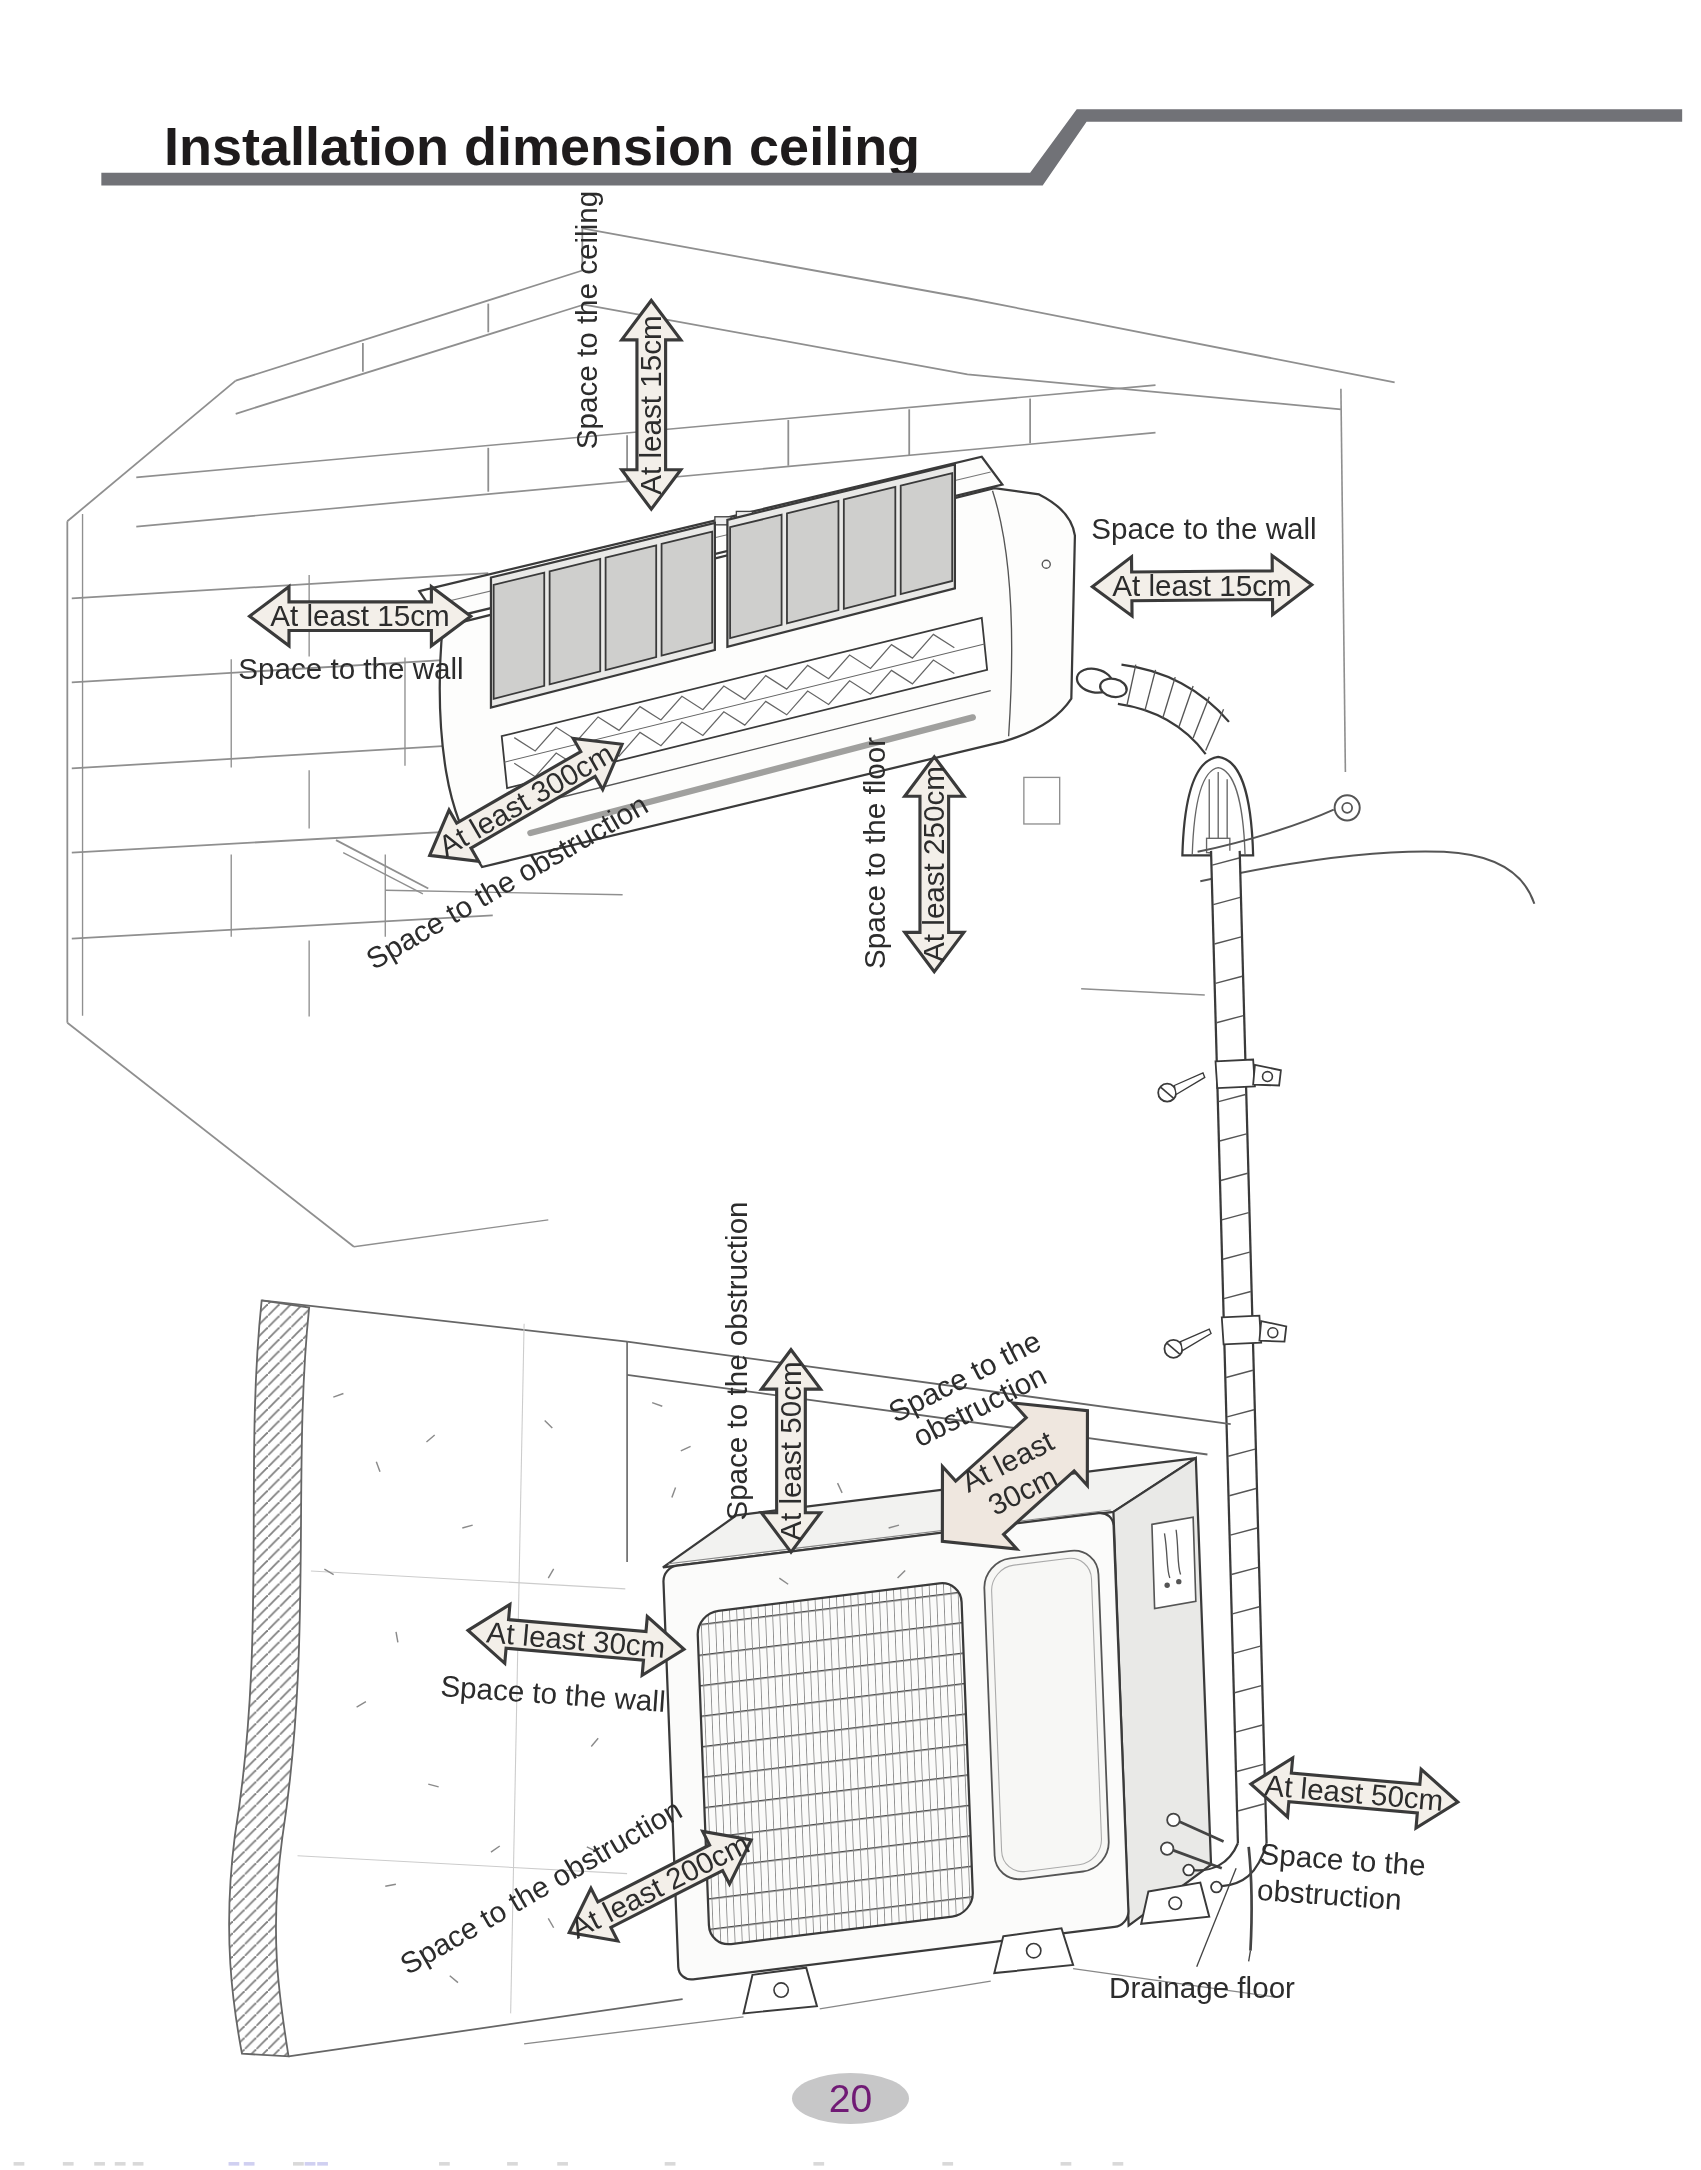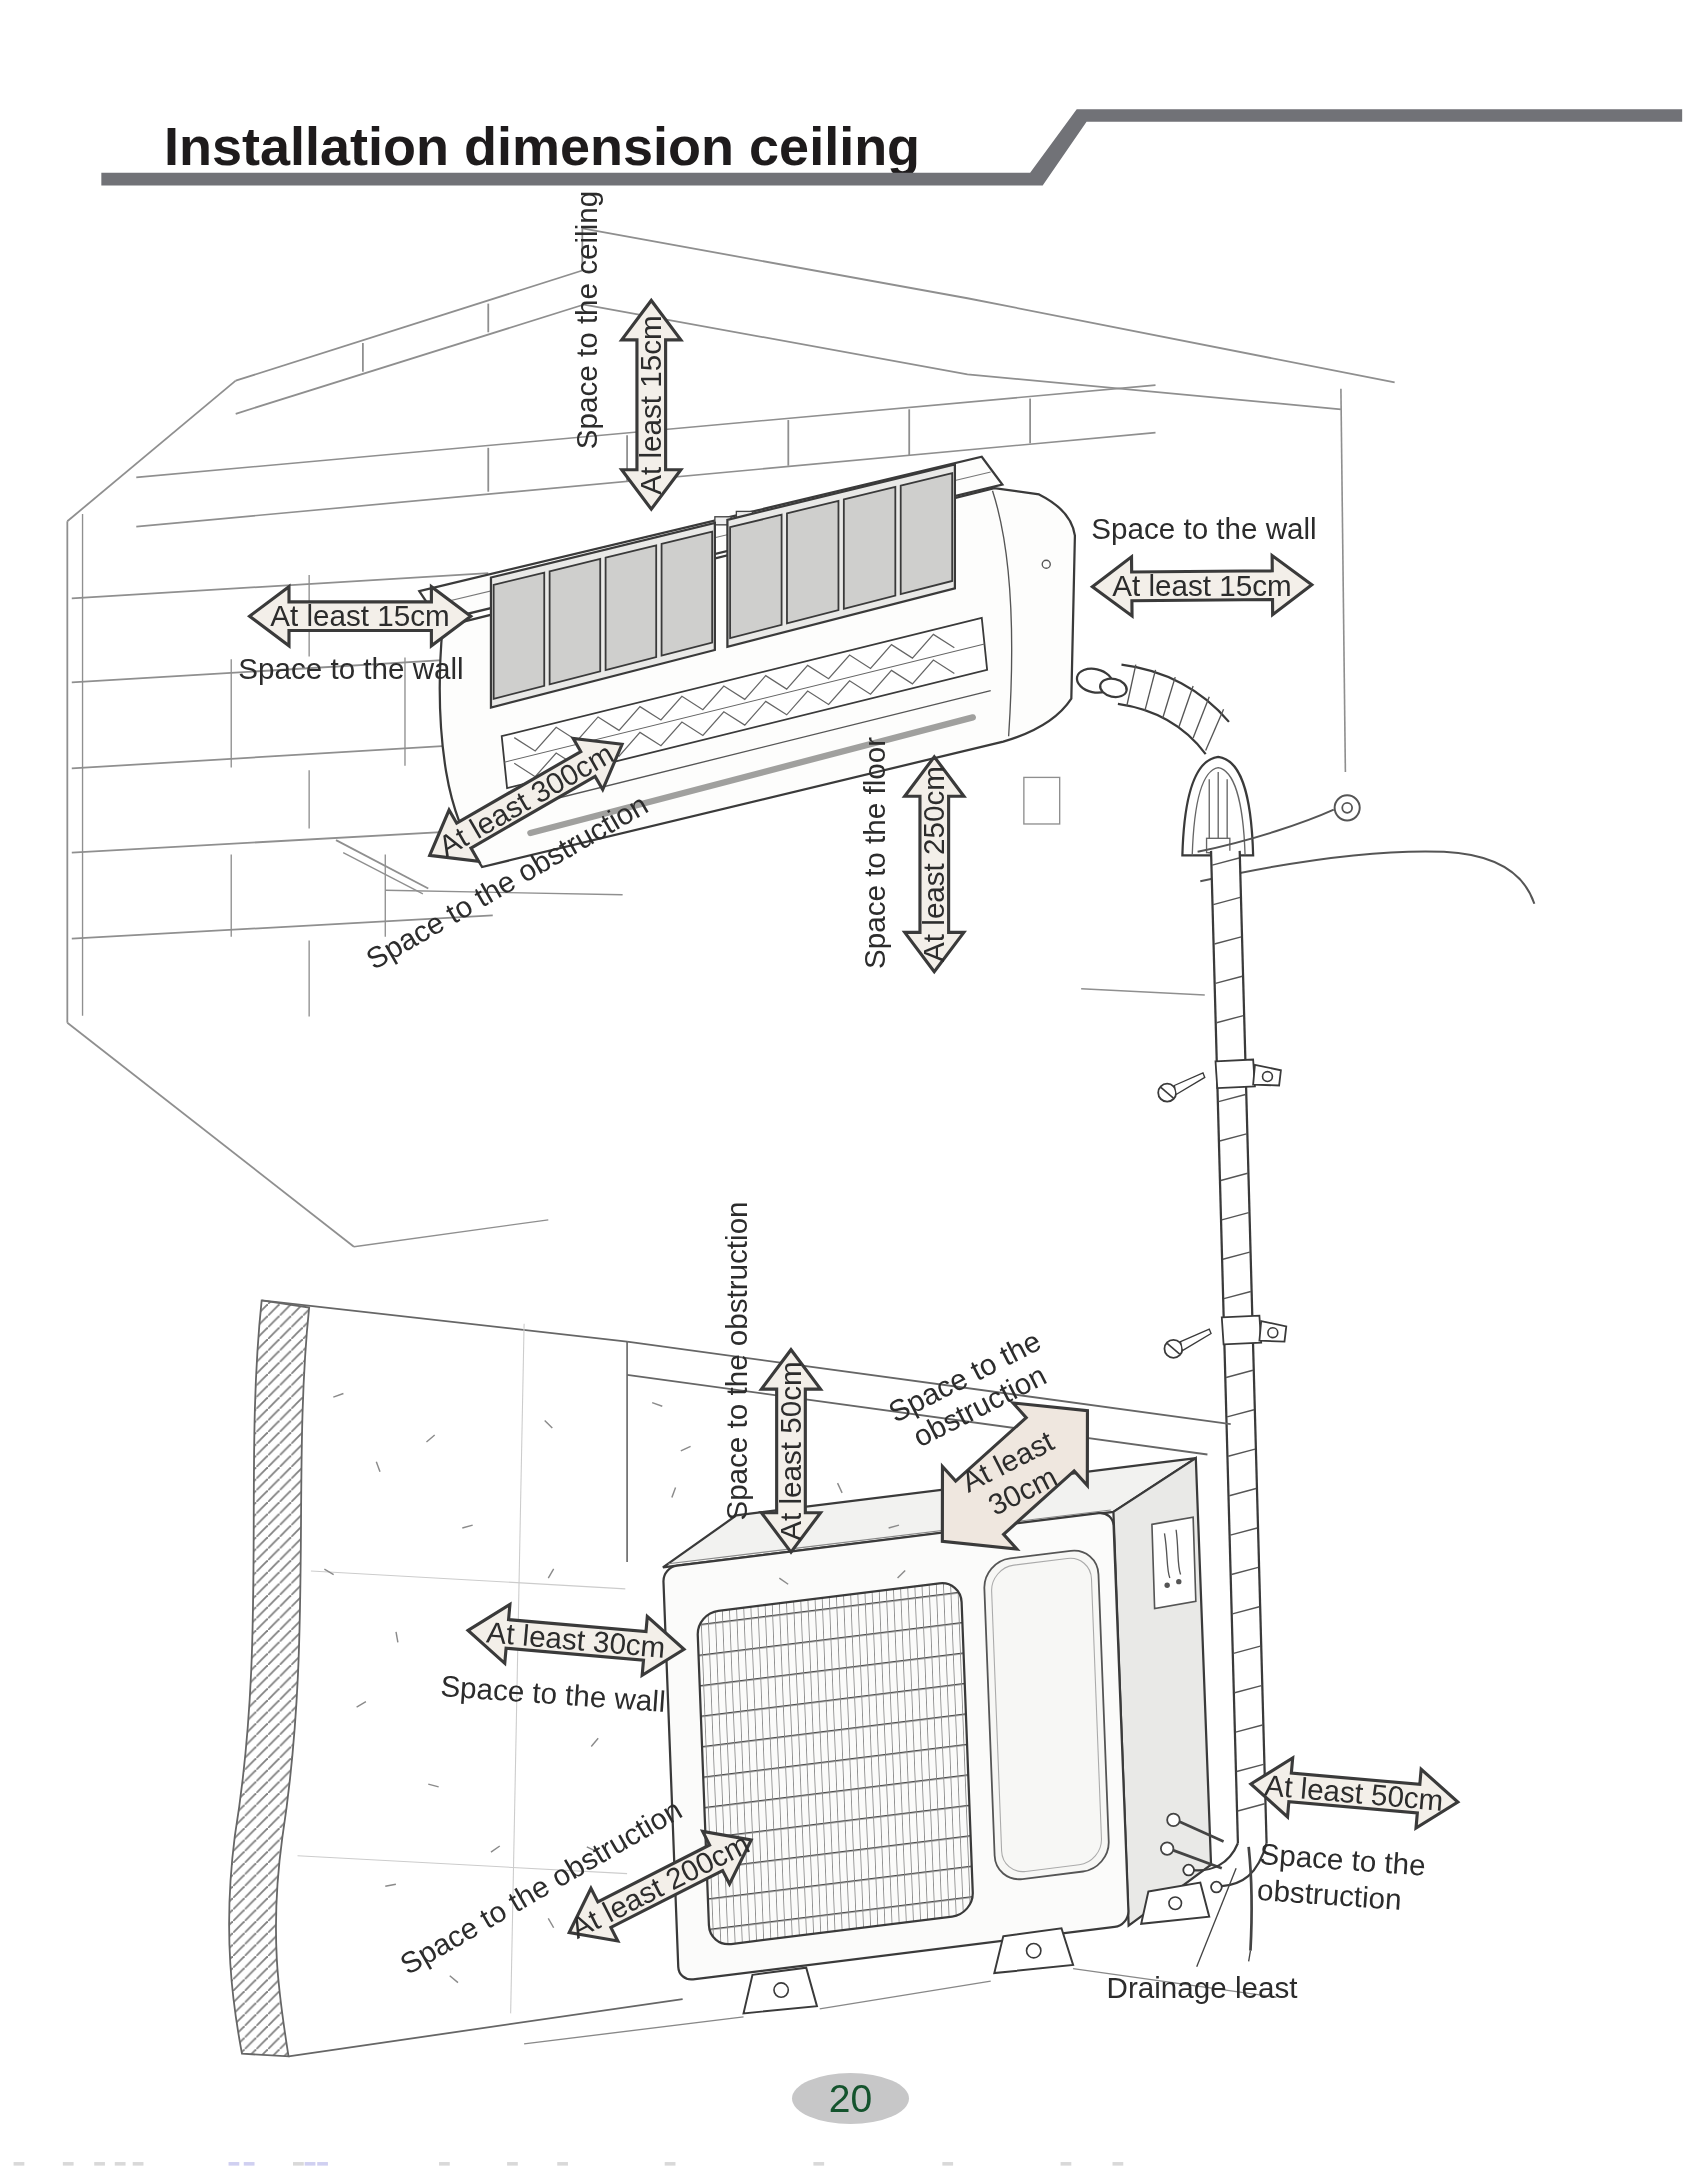--- a/index.html
+++ b/index.html
@@ -7,21 +7,21 @@
          font-family:"Liberation Sans",sans-serif;}
   .page-title{position:absolute;left:164px;top:115px;font-family:"Liberation Sans",sans-serif;
               font-weight:bold;font-size:54px;color:#1e1b1c;white-space:nowrap;}
   svg.banner,svg.art{position:absolute;left:0;top:0;}
   .label{position:absolute;font-family:"Liberation Sans",sans-serif;font-size:29.6px;color:#2c2c2c;
          white-space:nowrap;}
   .label.two{line-height:1.12;text-align:center;}
   .label.left2{text-align:left;line-height:1.22;}
   .page-oval{position:absolute;left:792px;top:2073px;width:117px;height:51px;border-radius:50%;
              background:#c7c7c8;display:flex;align-items:center;justify-content:center;
-             font-size:39px;color:#14532d;}
+             font-size:39px;color:#701a75;}
 </style>
 </head>
 <body>
 
 <div class="stage">
 
   <div class="page-title">Installation dimension ceiling</div>
   <svg class="banner" width="1702" height="206" viewBox="0 0 1900 230">
     <polygon points="113,193 1150,193 1202,122 1878,122 1878,136 1213,136 1164,207 113,207" fill="#717277"></polygon>
   </svg>
@@ -304,19 +304,19 @@
 
   <div class="label" style="left:660px;top:1886px;transform:translate(-50%,-50%) rotate(-27deg);">At least 200cm</div>
   <div class="label" style="left:541px;top:1887px;transform:translate(-50%,-50%) rotate(-30deg);">Space to the obstruction</div>
 
   <div class="label" style="left:1354px;top:1793px;transform:translate(-50%,-50%) rotate(5deg);">At least 50cm</div>
   <div class="label left2" style="left:1261px;top:1836px;transform:rotate(4deg);transform-origin:0 0;">
     <div>Space to the</div>
     <div>obstruction</div>
   </div>
 
-  <div class="label" style="left:1202px;top:1988px;transform:translate(-50%,-50%);">Drainage least</div>
+  <div class="label" style="left:1202px;top:1988px;transform:translate(-50%,-50%);">Drainage floor</div>
 
   <div class="page-oval">
     <span>20</span>
   </div>
 </div>
 
 
 </body></html>

